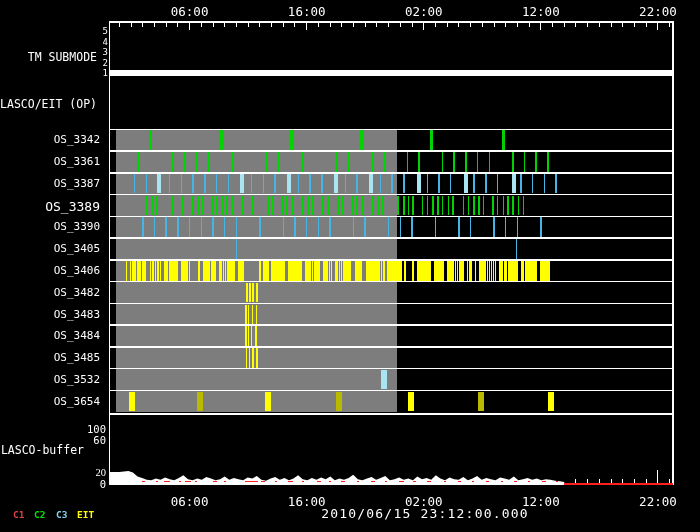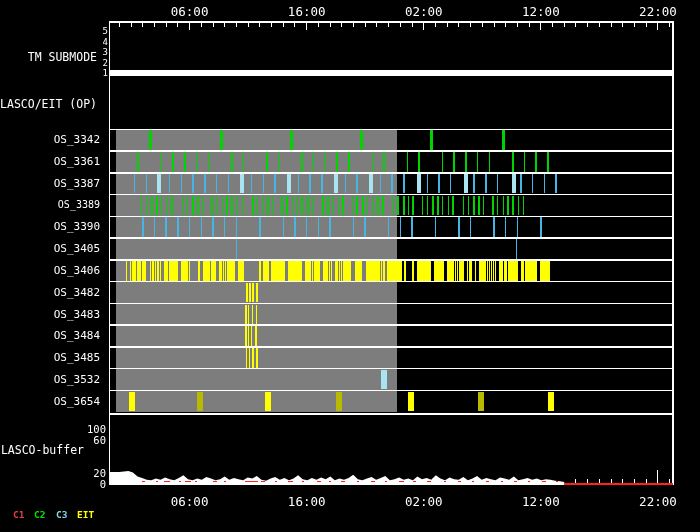--- a/index.html
+++ b/index.html
@@ -12,20 +12,21 @@
   .dotline{height:1px;background-image:repeating-linear-gradient(to right,#fff 0 1px,transparent 1px 5px);}
   svg{display:block;}
 </style>
 </head>
 <body>
 
 <div id="screen">
   <div class="lbl rt" id="tm-label" style="left:0;width:97px;top:50px;font-size:11.5px;">TM SUBMODE</div>
   <div class="lbl rt" id="eit-label" style="left:0;width:97px;top:97px;font-size:11.5px;">LASCO/EIT (OP)</div>
   <div class="lbl rt" id="buf-label" style="left:0;width:84px;top:443px;font-size:11.5px;">LASCO-buffer</div>
+  <div class="lbl ct" id="timestamp" style="left:295px;width:260px;top:506px;font-size:13px;letter-spacing:1.2px;">2010/06/15 23:12:00.000</div>
   <div id="legend" style="left:0;top:0;width:700px;height:532px;pointer-events:none;">
       <div style="left: 13px; top: 509px; font-size: 9.5px; color: rgb(224, 64, 64); font-weight: bold;">C1</div>
       <div style="left: 34px; top: 509px; font-size: 9.5px; color: rgb(0, 224, 0); font-weight: bold;">C2</div>
       <div style="left: 56px; top: 509px; font-size: 9.5px; color: rgb(138, 212, 232); font-weight: bold;">C3</div>
       <div style="left: 77px; top: 509px; font-size: 9.5px; color: rgb(255, 255, 0); font-weight: bold;">EIT</div>
     </div>
   <div id="plot" style="left:0;top:0;width:700px;height:532px;">
       <div style="left: 108.5px; top: 21px; width: 565px; height: 1.5px; background: rgb(255, 255, 255);"></div>
       <div style="left: 108.5px; top: 128.5px; width: 565px; height: 1.5px; background: rgb(255, 255, 255);"></div>
       <div style="left: 108.5px; top: 413px; width: 565px; height: 1.5px; background: rgb(255, 255, 255);"></div>
@@ -241,21 +242,21 @@
       <div style="left: 473.379px; top: 195.708px; width: 1.5px; height: 19.5192px; background: rgb(0, 212, 0);"></div>
       <div style="left: 478.062px; top: 195.708px; width: 1.5px; height: 19.5192px; background: rgb(0, 212, 0);"></div>
       <div style="left: 482.746px; top: 195.708px; width: 1.5px; height: 19.5192px; background: rgb(0, 212, 0);"></div>
       <div style="left: 492.113px; top: 195.708px; width: 1.5px; height: 19.5192px; background: rgb(0, 212, 0);"></div>
       <div style="left: 496.796px; top: 195.708px; width: 1.5px; height: 19.5192px; background: rgb(0, 212, 0);"></div>
       <div style="left: 502.65px; top: 195.708px; width: 1.5px; height: 19.5192px; background: rgb(0, 212, 0);"></div>
       <div style="left: 507.333px; top: 195.708px; width: 1.5px; height: 19.5192px; background: rgb(0, 212, 0);"></div>
       <div style="left: 512.017px; top: 195.708px; width: 1.5px; height: 19.5192px; background: rgb(0, 212, 0);"></div>
       <div style="left: 517.871px; top: 195.708px; width: 1.5px; height: 19.5192px; background: rgb(0, 212, 0);"></div>
       <div style="left: 522.554px; top: 195.708px; width: 1.5px; height: 19.5192px; background: rgb(0, 212, 0);"></div>
-      <div style="left: 0px; width: 100px; top: 198.692px; text-align: right; font-size: 10px;">OS_3389</div>
+      <div style="left: 0px; width: 100px; top: 198.692px; text-align: right; font-size: 13px;">OS_3389</div>
       <div style="left: 116.44px; top: 217.077px; width: 281px; height: 20.3192px; background: rgb(125, 125, 125);"></div>
       <div style="left: 108.5px; top: 237.396px; width: 565px; height: 1.45px; background: rgb(255, 255, 255);"></div>
       <div style="left: 142.033px; top: 217.477px; width: 1.5px; height: 19.5192px; background: rgb(69, 180, 230);"></div>
       <div style="left: 153.742px; top: 217.477px; width: 1.5px; height: 19.5192px; background: rgb(69, 180, 230);"></div>
       <div style="left: 165.45px; top: 217.477px; width: 1.5px; height: 19.5192px; background: rgb(69, 180, 230);"></div>
       <div style="left: 177.158px; top: 217.477px; width: 1.5px; height: 19.5192px; background: rgb(69, 180, 230);"></div>
       <div style="left: 188.867px; top: 217.477px; width: 1.5px; height: 19.5192px; background: rgb(69, 180, 230);"></div>
       <div style="left: 200.575px; top: 217.477px; width: 1.5px; height: 19.5192px; background: rgb(69, 180, 230);"></div>
       <div style="left: 212.283px; top: 217.477px; width: 1.5px; height: 19.5192px; background: rgb(69, 180, 230);"></div>
       <div style="left: 223.992px; top: 217.477px; width: 1.5px; height: 19.5192px; background: rgb(69, 180, 230);"></div>
@@ -523,21 +524,21 @@
       <div style="left: 548.404px; top: 391.631px; width: 6px; height: 19.5192px; background: rgb(255, 255, 0);"></div>
       <div style="left: 197.154px; top: 391.631px; width: 6px; height: 19.5192px; background: rgb(185, 185, 0);"></div>
       <div style="left: 336.483px; top: 391.631px; width: 6px; height: 19.5192px; background: rgb(185, 185, 0);"></div>
       <div style="left: 478.154px; top: 391.631px; width: 6px; height: 19.5192px; background: rgb(185, 185, 0);"></div>
       <div style="left: 0px; width: 100px; top: 394.615px; text-align: right; font-size: 11px;">OS_3654</div>
       <div class="dotline" style="left: 112px; top: 427.5px; width: 559px; height: 1px; background: transparent;"></div>
       <div class="dotline" style="left: 112px; top: 438.5px; width: 559px; height: 1px; background: transparent;"></div>
       <div class="dotline" style="left: 112px; top: 471.5px; width: 559px; height: 1px; background: transparent;"></div>
       <div style="left: 0px; width: 106px; top: 423px; text-align: right; font-size: 10.5px;">100</div>
       <div style="left: 0px; width: 106px; top: 434px; text-align: right; font-size: 10.5px;">60</div>
-      <div style="left: 0px; width: 106px; top: 467px; text-align: right; font-size: 10.5px;">20</div>
+      <div style="left: 0px; width: 106px; top: 467px; text-align: right; font-size: 10.5px; font-family: Liberation Serif, serif;">20</div>
       <div style="left: 0px; width: 106px; top: 478px; text-align: right; font-size: 10.5px;">0</div>
       <svg width="562" height="68" style="position: absolute; left: 110px; top: 415px;">
         <polygon points="0,68 0.0,57.0 4.6,57.0 9.2,57.0 13.8,56.5 18.4,55.9 22.9,57.5 27.5,61.4 32.1,63.0 36.7,64.7 41.3,65.3 45.9,63.6 50.5,64.7 55.1,62.5 59.7,64.2 64.2,65.3 68.8,63.0 73.4,60.3 78.0,64.2 82.6,65.3 87.2,63.6 91.8,64.7 96.4,62.0 101.0,63.6 105.5,65.3 110.1,64.2 114.7,61.4 119.3,64.7 123.9,63.0 128.5,64.2 133.1,65.3 137.7,62.5 142.3,63.6 146.8,60.9 151.4,64.7 156.0,65.8 160.6,63.6 165.2,62.0 169.8,64.7 174.4,63.0 179.0,65.3 183.5,63.6 188.1,60.3 192.7,64.2 197.3,65.3 201.9,63.0 206.5,64.7 211.1,62.5 215.7,64.2 220.3,61.4 224.8,65.3 229.4,63.6 234.0,64.7 238.6,63.0 243.2,59.8 247.8,64.2 252.4,65.3 257.0,63.6 261.6,62.0 266.1,64.7 270.7,63.0 275.3,60.9 279.9,65.3 284.5,64.2 289.1,62.5 293.7,64.7 298.3,63.6 302.9,65.3 307.4,61.4 312.0,64.2 316.6,63.0 321.2,64.7 325.8,60.3 330.4,63.6 335.0,65.3 339.6,62.5 344.2,64.2 348.7,64.7 353.3,62.0 357.9,65.3 362.5,63.6 367.1,60.9 371.7,64.7 376.3,63.0 380.9,64.2 385.5,65.3 390.0,62.5 394.6,63.6 399.2,64.7 403.8,61.4 408.4,65.3 413.0,64.2 417.6,63.0 422.2,64.7 426.8,63.6 431.3,65.3 435.9,64.2 440.5,64.7 445.1,65.8 449.7,66.3 454.3,66.9 454.3,68" fill="#fff"></polygon>
       </svg>
       <div style="left: 108.5px; top: 483px; width: 455.783px; height: 1.5px; background: rgb(255, 255, 255);"></div>
       <div style="left: 564.283px; top: 483px; width: 109.217px; height: 1.5px; background: rgb(255, 32, 32);"></div>
       <div style="left: 141.613px; top: 480.6px; width: 3.5125px; height: 1.8px; background: rgb(255, 32, 32);"></div>
       <div style="left: 155.662px; top: 480.6px; width: 2px; height: 1.8px; background: rgb(255, 32, 32);"></div>
       <div style="left: 163.858px; top: 480.6px; width: 5.85417px; height: 1.8px; background: rgb(255, 32, 32);"></div>
       <div style="left: 179.079px; top: 480.6px; width: 2px; height: 1.8px; background: rgb(255, 32, 32);"></div>

